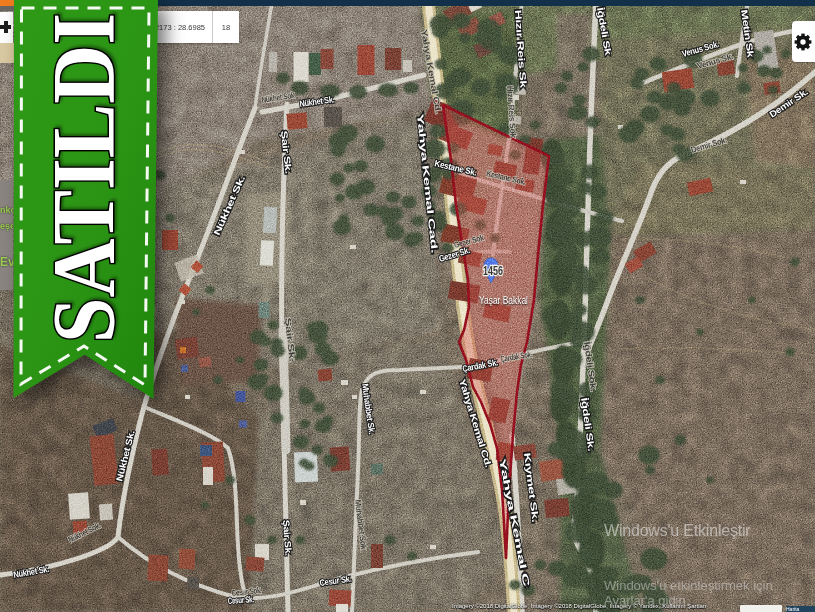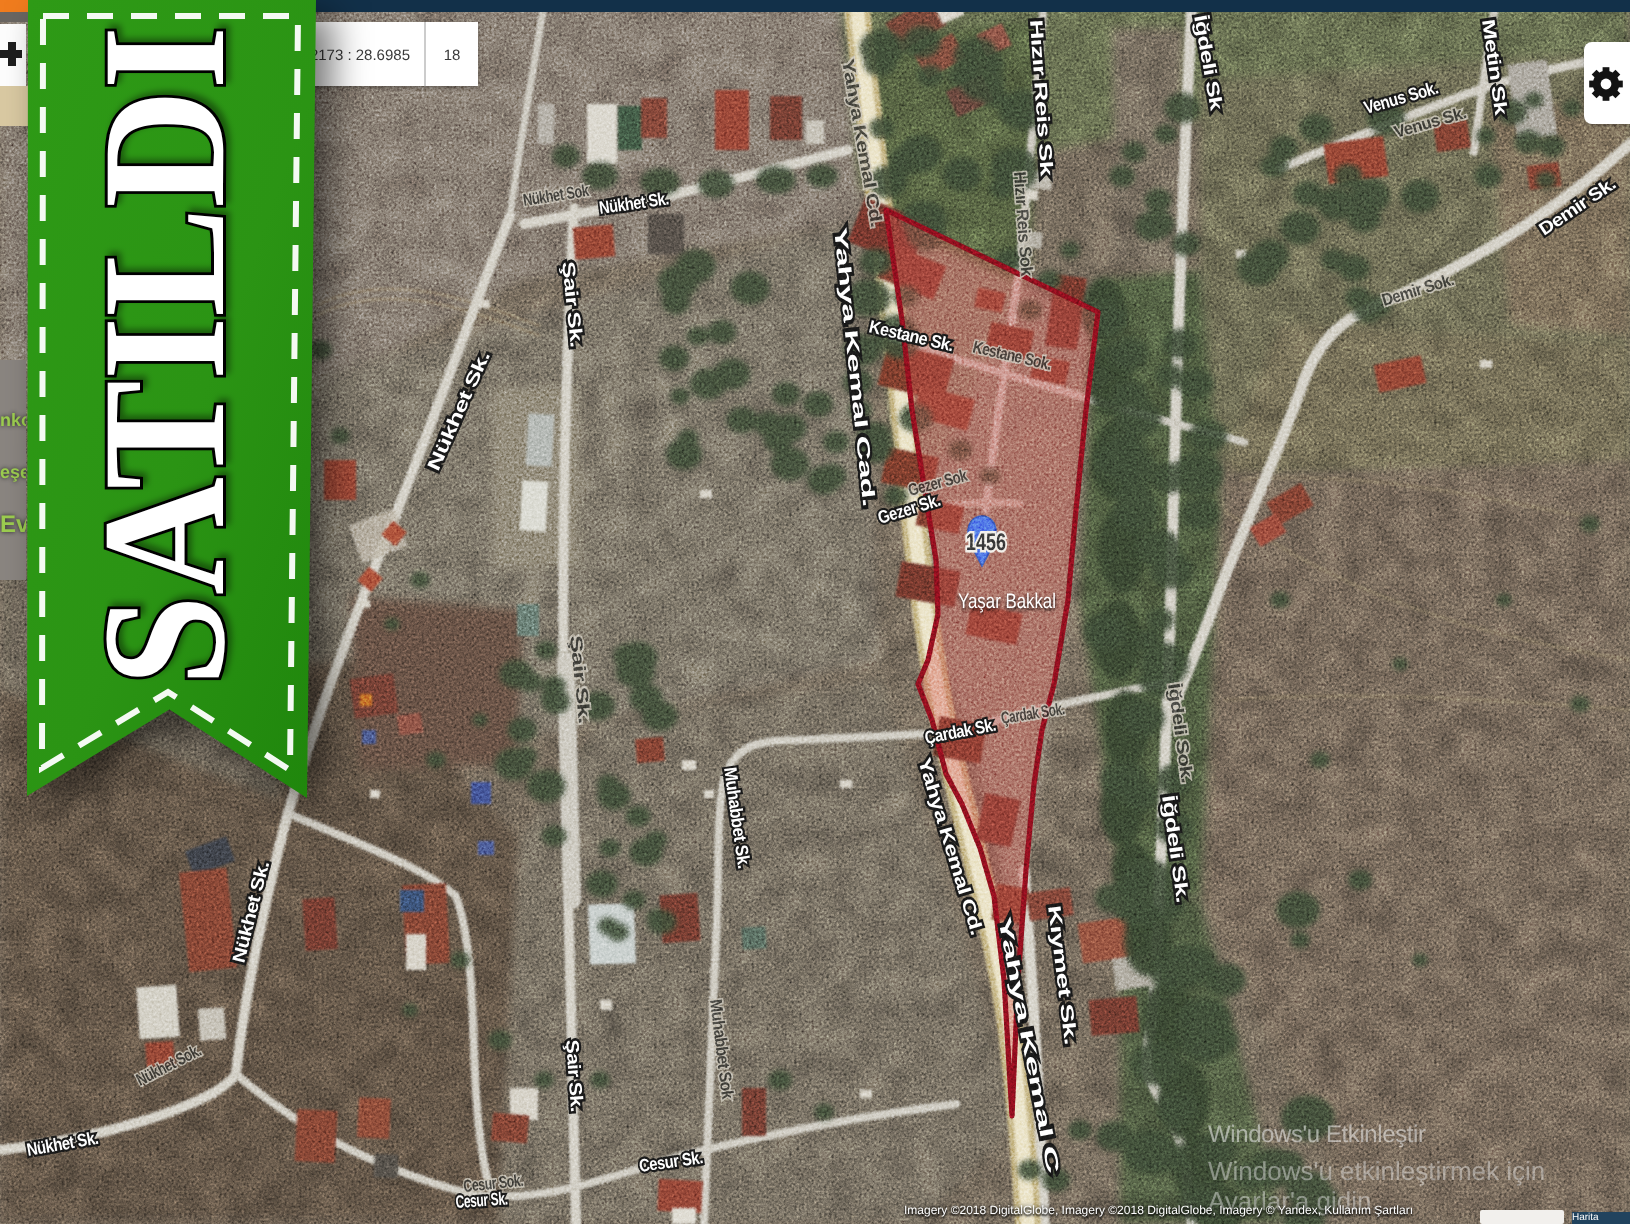--- a/index.html
+++ b/index.html
@@ -526,21 +526,21 @@
     <path d="M491,283 C487,275 484,271 484,266 C484,261.5 487,258 491,258 C495,258 498,261.5 498,266 C498,271 495,275 491,283 Z" fill="#557de8" stroke="#3a5fc0" stroke-width="0.8"></path>
   </g>
 
   <text x="483" y="275" font-size="12" font-weight="bold" fill="#3c3c3c" stroke="#f3f0ea" stroke-width="2.4" paint-order="stroke" font-family="Liberation Sans,sans-serif" textLength="20" lengthAdjust="spacingAndGlyphs">1456</text>
 
   <text x="479" y="304" font-size="10.5" fill="#fff" font-family="Liberation Sans,sans-serif" textLength="49" lengthAdjust="spacingAndGlyphs" style="text-shadow:0 1px 2px rgba(0,0,0,.9)">Yaşar Bakkal</text>
 
   <rect x="0" y="0" width="815" height="612" filter="url(#grain)" style="mix-blend-mode:overlay" opacity="0.62"></rect>
 </svg>
 
-<div style="position:absolute;left:604px;top:560px;color:rgba(238,238,238,.55);font-size:12px;letter-spacing:-0.2px;">Windows'u Etkinleştir</div>
+<div style="position:absolute;left:604px;top:522px;color:rgba(238,238,238,.55);font-size:16px;letter-spacing:-0.2px;">Windows'u Etkinleştir</div>
 <div style="position:absolute;left:604px;top:578px;color:rgba(235,235,235,.45);font-size:13px;">Windows'u etkinleştirmek için Ayarlar'a gidin.</div>
 
 <div style="position:absolute;left:452px;top:603px;color:#fff;font-size:6px;text-shadow:0 0 2px #000,0 1px 1px #000;white-space:nowrap;">Imagery ©2018 DigitalGlobe, Imagery ©2018 DigitalGlobe, Imagery © Yandex, Kullanım Şartları</div>
 
 <div style="position:absolute;left:740px;top:605px;width:42px;height:7px;background:#f2f0ed;border-radius:1px;"></div>
 
 <div style="position:absolute;left:786px;top:606px;width:29px;height:6px;background:#21435e;color:#fff;font-size:5px;">Harita</div>
 
 <div style="position:absolute;left:0;top:0;width:815px;height:5.5px;background:#123049;"></div>
 
@@ -548,21 +548,21 @@
 <div style="position:absolute;left:0;top:6px;width:14px;height:5px;background:#6a6662;"></div>
 
 <div style="position:absolute;left:0;top:12px;width:13px;height:31px;background:#fdfdfd;">
   <div style="position:absolute;left:0px;top:13px;width:11px;height:4px;background:#1e1e1e;"></div>
   <div style="position:absolute;left:3.5px;top:9px;width:4px;height:12px;background:#1e1e1e;"></div>
 </div>
 <div style="position:absolute;left:0;top:43px;width:14px;height:20px;background:#d9c9a2;"></div>
 
 <div style="position:absolute;left:0;top:180px;width:13px;height:110px;background:#8a8580;overflow:hidden;">
   <div style="color:#9ccc50;font-size:9px;font-weight:bold;text-shadow:0 0 2px #222;position:absolute;left:0;top:25px;">nko</div>
-  <div style="color:#9ccc50;font-size:9px;font-weight:bold;text-shadow:0 0 2px #222;position:absolute;left:0;top:51px;">eşe</div>
+  <div style="color:#9ccc50;font-size:9px;font-weight:bold;text-shadow:0 0 2px #222;position:absolute;left:0;top:41px;">eşe</div>
   <div style="color:#9ccc50;font-size:12px;font-weight:bold;text-shadow:0 0 2px #222;position:absolute;left:0;top:75px;">Evl</div>
 </div>
 
 <div style="position:absolute;left:100px;top:11px;width:139px;height:32px;background:#fff;display:flex;align-items:center;box-shadow:0 1px 2px rgba(0,0,0,.3);">
   <div style="flex:1;text-align:right;padding-right:7px;color:#3a3a3a;font-size:7.5px;">41.2173 : 28.6985</div>
   <div style="width:1px;height:32px;background:#ccc;"></div>
   <div style="width:26px;text-align:center;color:#3a3a3a;font-size:7.5px;">18</div>
 </div>
 
 <div style="position:absolute;left:792px;top:21px;width:30px;height:41px;background:#fff;border-radius:4px;box-shadow:0 1px 2px rgba(0,0,0,.3);">

